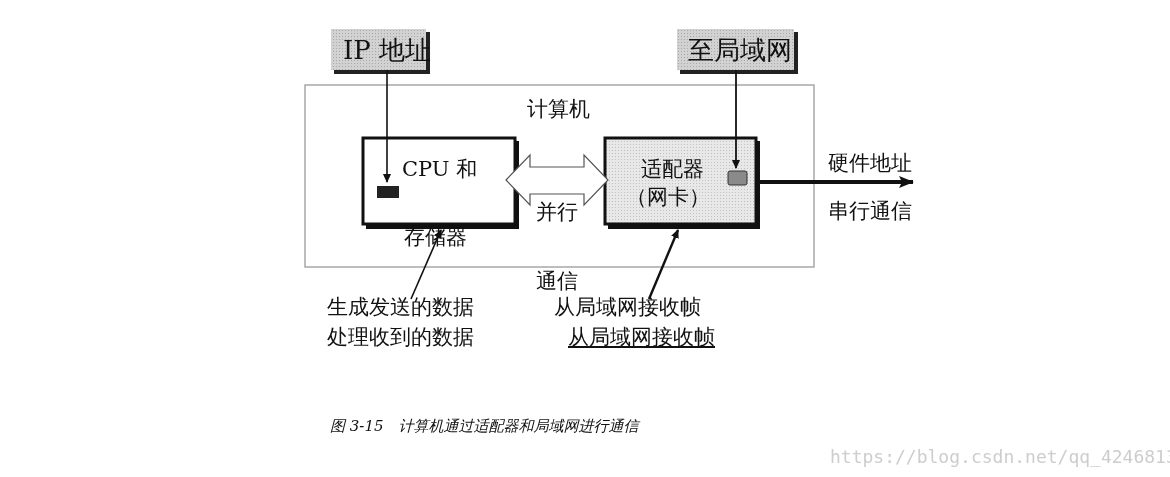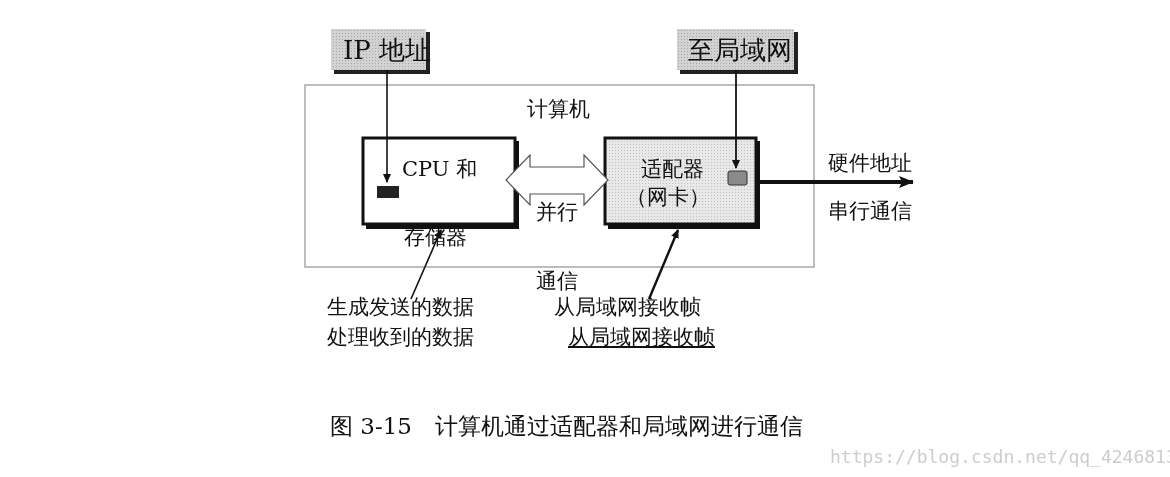--- a/index.html
+++ b/index.html
@@ -2,21 +2,21 @@
 <html><head>
 <meta charset="utf-8">
 <style>
   html, body { margin: 0; padding: 0; background: #ffffff; }
   body { width: 1170px; height: 477px; position: relative; overflow: hidden;
          font-family: "DejaVu Serif", "Liberation Serif", serif; color: #111; }
   .abs { position: absolute; white-space: nowrap; }
   svg.diagram { position: absolute; left: 0; top: 0; }
   .tag-text { font-weight: normal; font-size: 26px; line-height: 26px; }
   .lbl { font-size: 21px; line-height: 26px; }
-  .caption { font-size: 23px; line-height: 28px; }
+  .caption { font-size: 15px; line-height: 28px; font-style: italic; }
   .watermark { font-family: "DejaVu Sans Mono", "Liberation Mono", monospace; font-size: 18px; color: #cdcdcd; }
 </style>
 </head>
 <body>
 
 <svg class="diagram" width="1170" height="477" viewBox="0 0 1170 477">
   <defs>
     <pattern id="dots" width="3" height="3" patternUnits="userSpaceOnUse">
       <rect width="3" height="3" fill="#d2d2d2"></rect>
       <rect width="1" height="1" fill="#a8a8a8"></rect>

